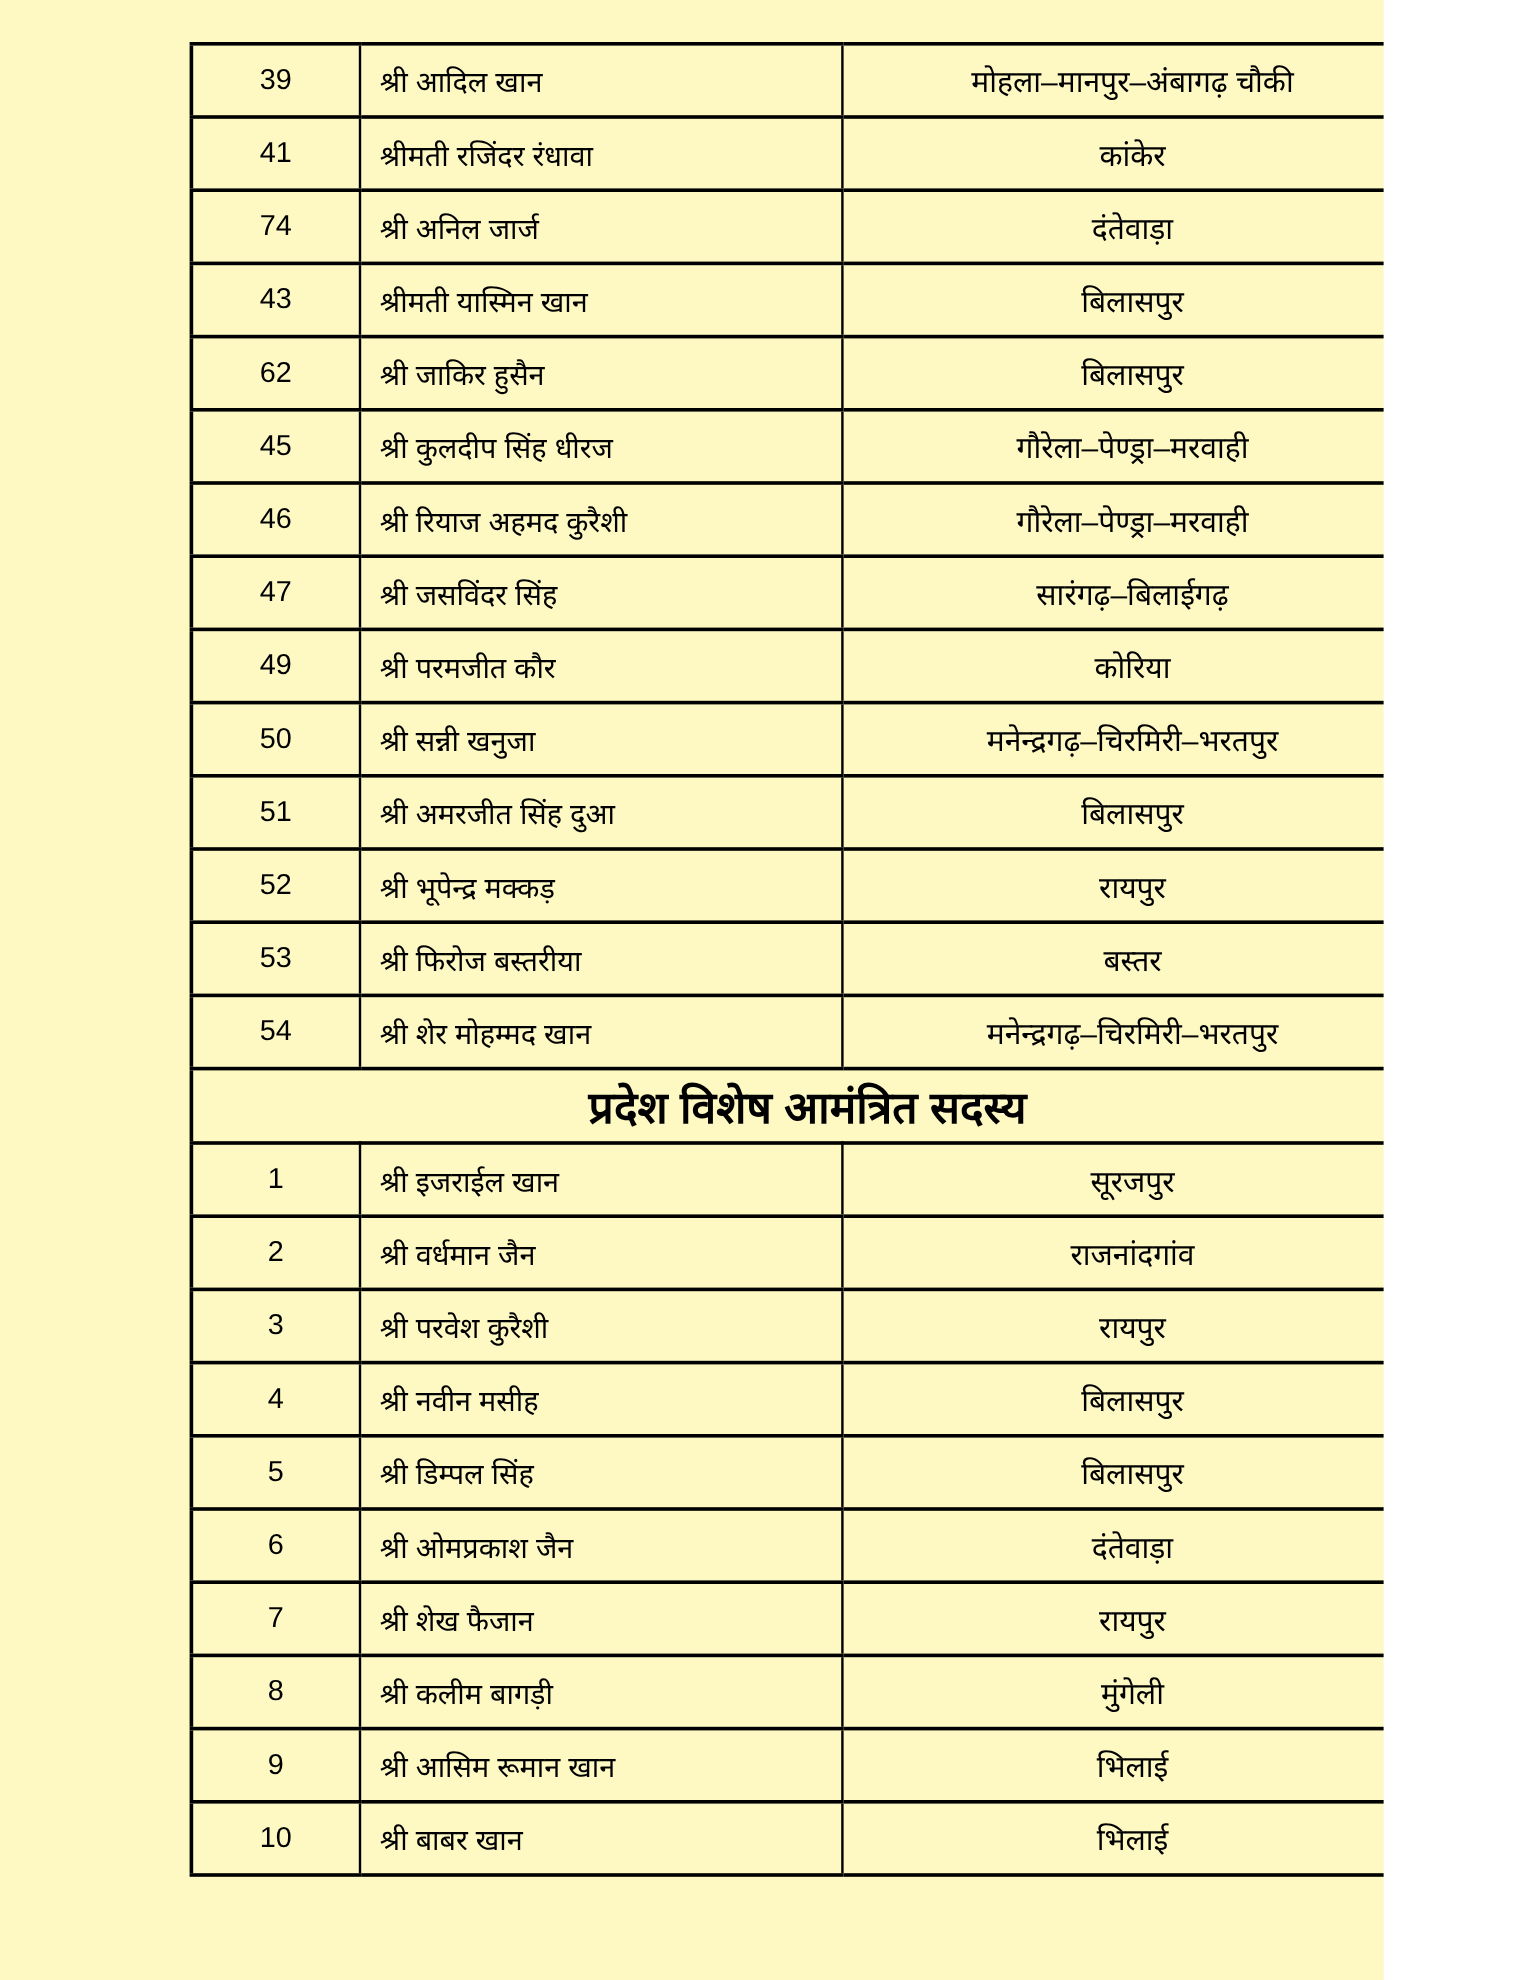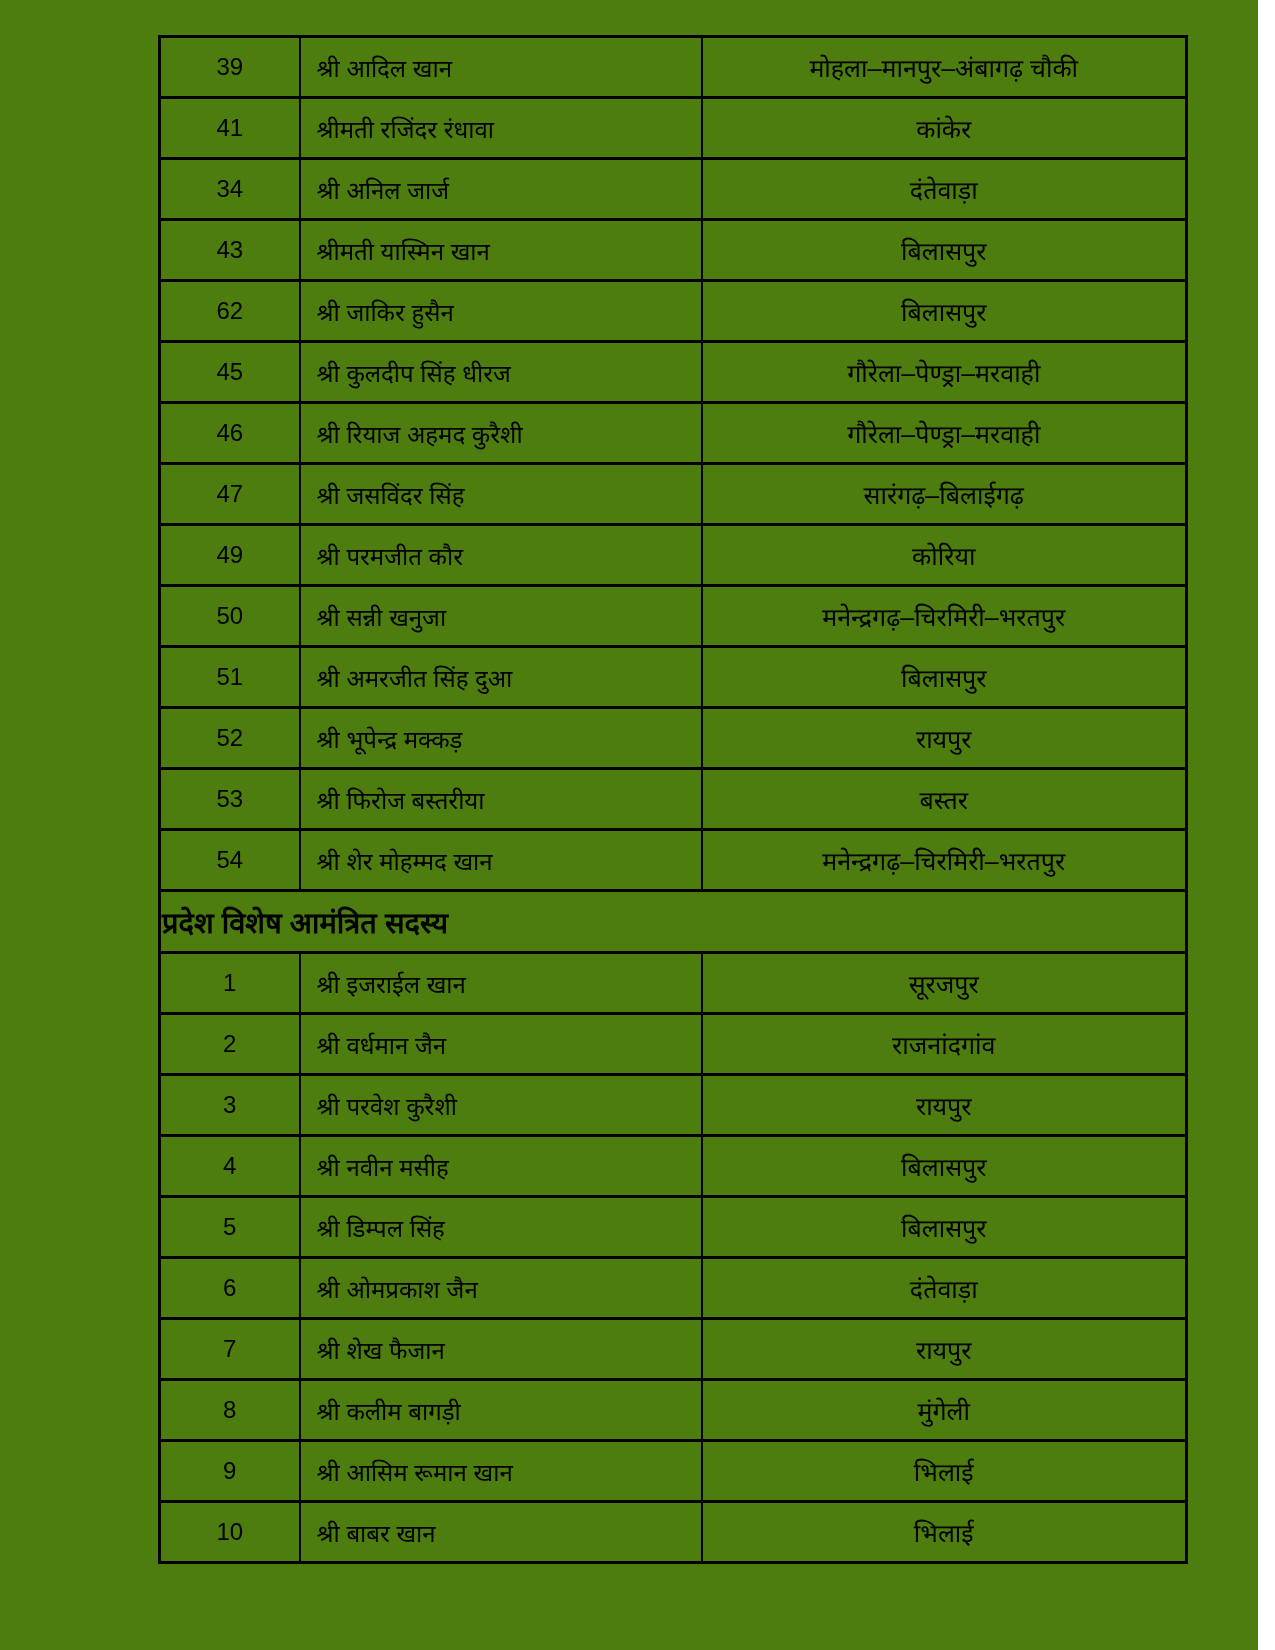--- a/index.html
+++ b/index.html
@@ -1,20 +1,20 @@
 <!DOCTYPE html>
 <html><head>
 <meta charset="utf-8">
 <style>
   html, body { margin: 0; padding: 0; background: #ffffff; }
   .page {
     position: relative;
-    width: 1258px;
+    width: 1153px;
     height: 1650px;
-    background: #4d7c0f;
+    background: #fef9c3;
     font-family: "Liberation Sans", sans-serif;
     color: #000000;
     overflow: hidden;
   }
   table.members {
     position: absolute;
     left: 158px;
     top: 35px;
     width: 1027px;
     border-collapse: collapse;
@@ -41,22 +41,23 @@
     text-align: left;
     padding-left: 16px;
     font-size: 24px;
   }
   td.place {
     width: 485px;
     text-align: center;
     font-size: 25px;
   }
   tr.section-header-row td {
+    text-align: center;
     font-weight: bold;
-    font-size: 29px;
+    font-size: 37px;
     height: 57px;
   }
 </style>
 </head>
 <body>
 
 <div class="page">
   <table class="members">
     <colgroup>
       <col style="width:140px">
@@ -68,21 +69,21 @@
     <td class="sno">39</td>
     <td class="name">श्री आदिल खान</td>
     <td class="place">मोहला–मानपुर–अंबागढ़ चौकी</td>
   </tr>
         <tr>
     <td class="sno">41</td>
     <td class="name">श्रीमती रजिंदर रंधावा</td>
     <td class="place">कांकेर</td>
   </tr>
         <tr>
-    <td class="sno">34</td>
+    <td class="sno">74</td>
     <td class="name">श्री अनिल जार्ज</td>
     <td class="place">दंतेवाड़ा</td>
   </tr>
         <tr>
     <td class="sno">43</td>
     <td class="name">श्रीमती यास्मिन खान</td>
     <td class="place">बिलासपुर</td>
   </tr>
         <tr>
     <td class="sno">62</td>

